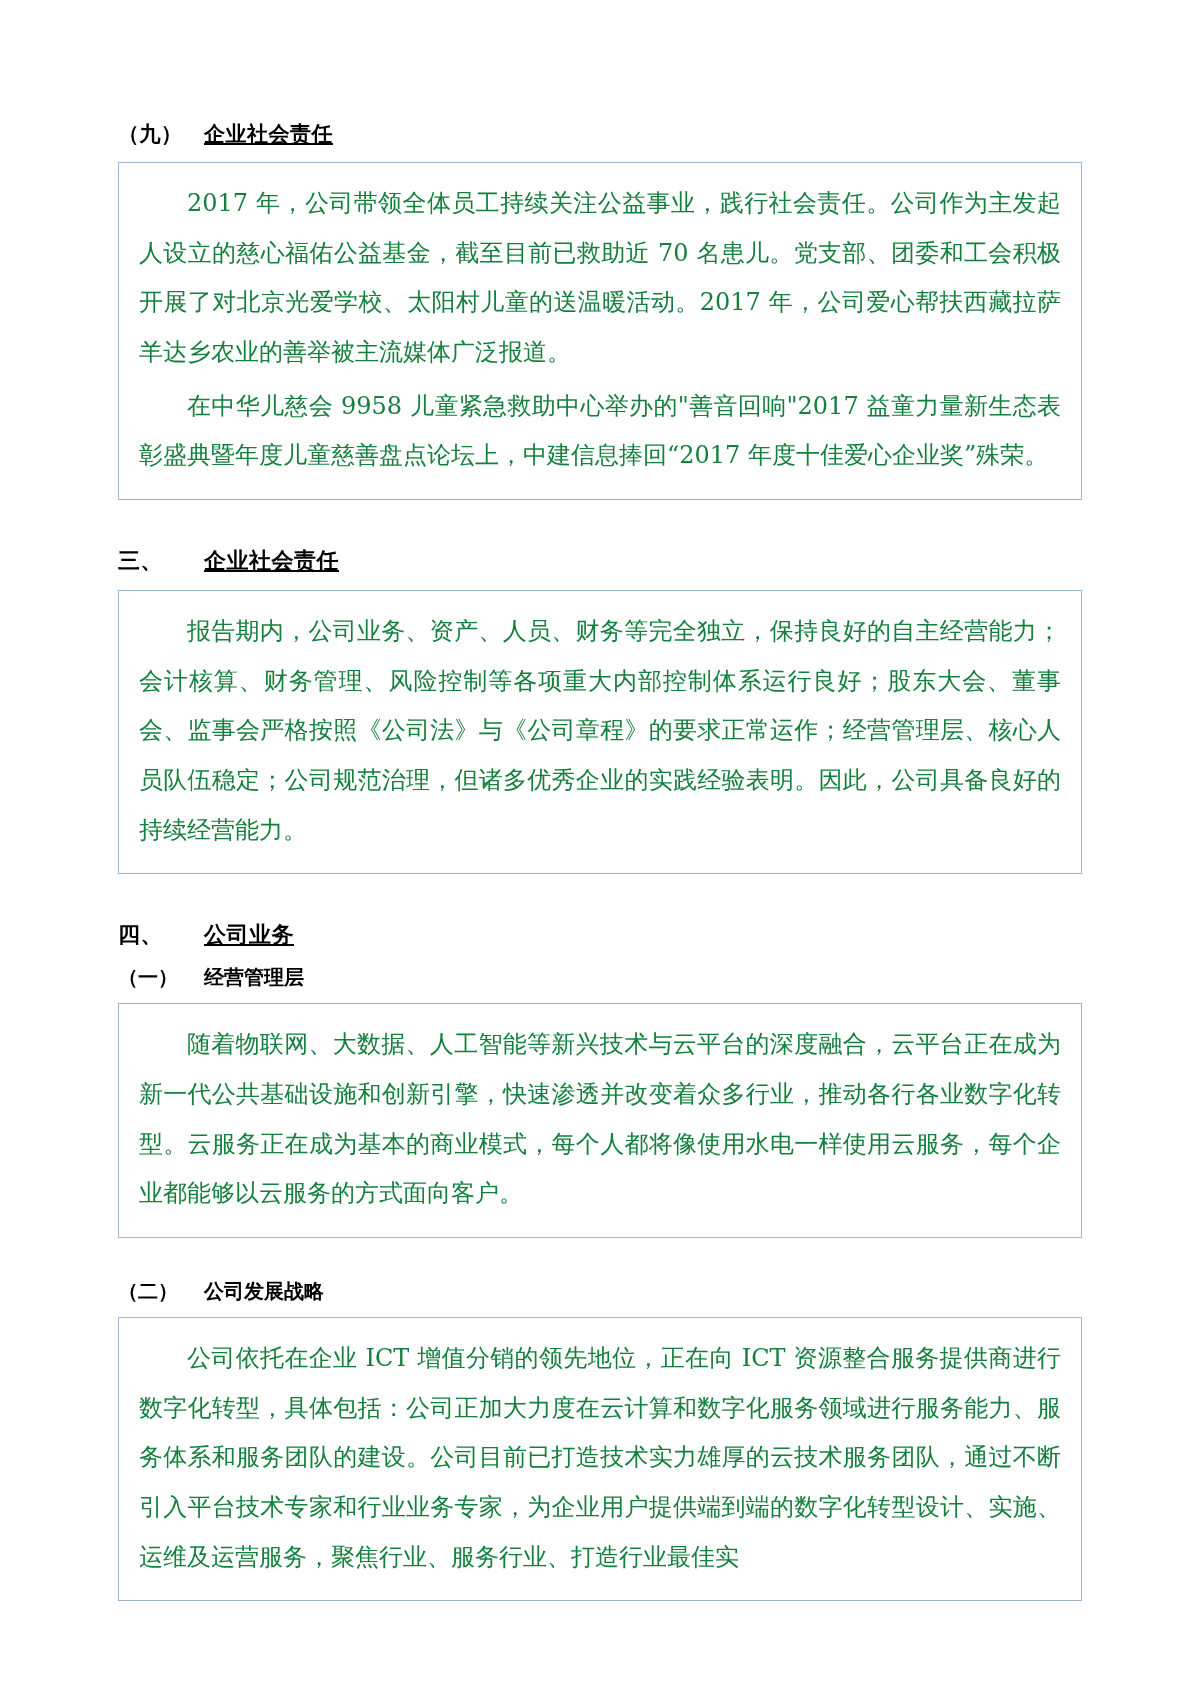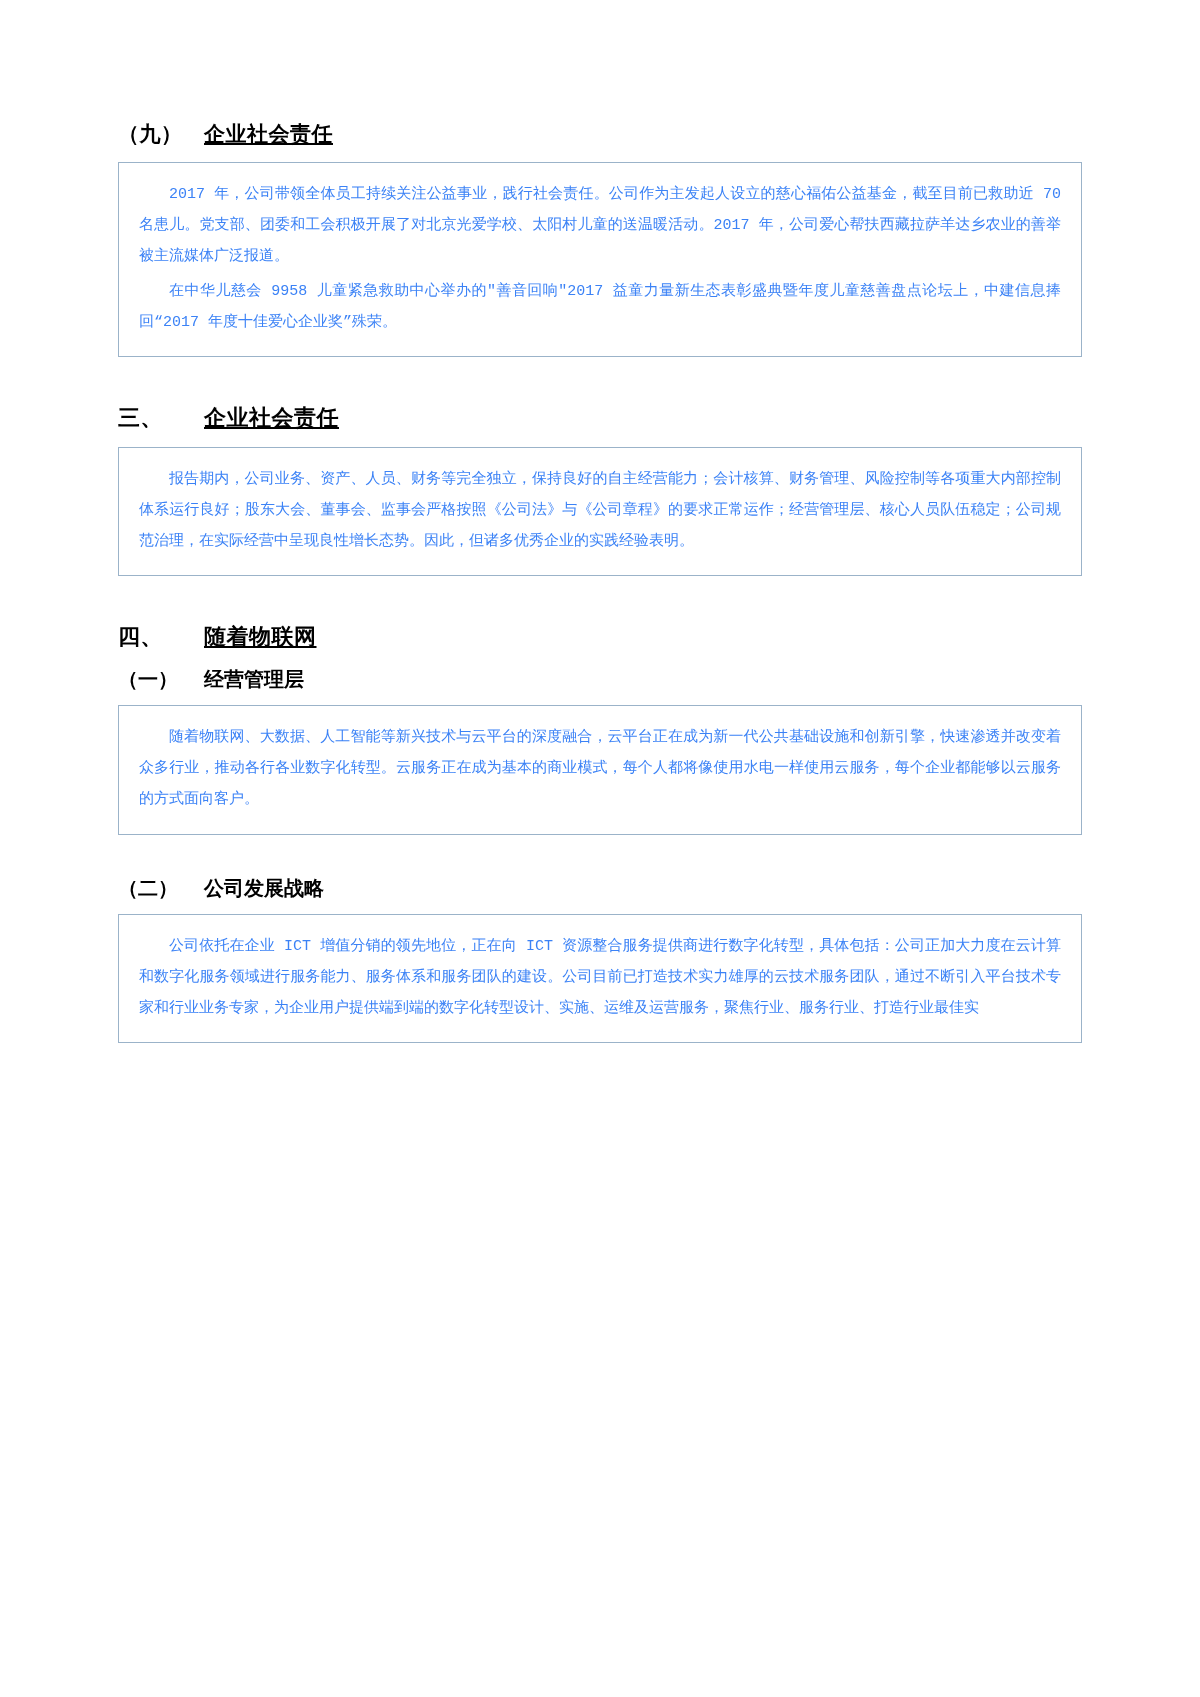--- a/index.html
+++ b/index.html
@@ -45,27 +45,26 @@
     width: 86px;
   }
   .box {
     border: 1px solid #9bb3c9;
     box-sizing: border-box;
     padding: 16px 20px 18px 20px;
     margin-bottom: 6px;
   }
   .box p {
     margin: 0 0 4px 0;
-    font-size: 15px;
+    font-size: 24px;
     line-height: 2.07;
     text-align: justify;
     text-justify: inter-ideograph;
     text-indent: 2em;
-    color: #3b82f6;
-    font-family: Liberation Mono, monospace;
+    color: #15803d;
   }
   .box p:last-child {
     margin-bottom: 0;
   }
   .gap-md { height: 34px; }
   .sub-head {
     display: flex;
     align-items: baseline;
     font-weight: bold;
     font-size: 20px;
@@ -89,26 +88,26 @@
   <div class="box">
     <p>2017 年，公司带领全体员工持续关注公益事业，践行社会责任。公司作为主发起人设立的慈心福佑公益基金，截至目前已救助近 70 名患儿。党支部、团委和工会积极开展了对北京光爱学校、太阳村儿童的送温暖活动。2017 年，公司爱心帮扶西藏拉萨羊达乡农业的善举被主流媒体广泛报道。</p>
     <p>在中华儿慈会 9958 儿童紧急救助中心举办的"善音回响"2017 益童力量新生态表彰盛典暨年度儿童慈善盘点论坛上，中建信息捧回“2017 年度十佳爱心企业奖”殊荣。</p>
   </div>
 
   <div class="section-head head-major">
     <span class="num">三、</span>
     <span class="txt">企业社会责任</span>
   </div>
   <div class="box">
-    <p>报告期内，公司业务、资产、人员、财务等完全独立，保持良好的自主经营能力；会计核算、财务管理、风险控制等各项重大内部控制体系运行良好；股东大会、董事会、监事会严格按照《公司法》与《公司章程》的要求正常运作；经营管理层、核心人员队伍稳定；公司规范治理，在实际经营中呈现良性增长态势。因此，但诸多优秀企业的实践经验表明。</p>
+    <p>报告期内，公司业务、资产、人员、财务等完全独立，保持良好的自主经营能力；会计核算、财务管理、风险控制等各项重大内部控制体系运行良好；股东大会、董事会、监事会严格按照《公司法》与《公司章程》的要求正常运作；经营管理层、核心人员队伍稳定；公司规范治理，但诸多优秀企业的实践经验表明。因此，公司具备良好的持续经营能力。</p>
   </div>
 
   <div class="section-head head-major">
     <span class="num">四、</span>
-    <span class="txt">随着物联网</span>
+    <span class="txt">公司业务</span>
   </div>
 
   <div class="sub-head">
     <span class="num">（一）</span>
     <span class="txt">经营管理层</span>
   </div>
   <div class="box">
     <p>随着物联网、大数据、人工智能等新兴技术与云平台的深度融合，云平台正在成为新一代公共基础设施和创新引擎，快速渗透并改变着众多行业，推动各行各业数字化转型。云服务正在成为基本的商业模式，每个人都将像使用水电一样使用云服务，每个企业都能够以云服务的方式面向客户。</p>
   </div>
 

